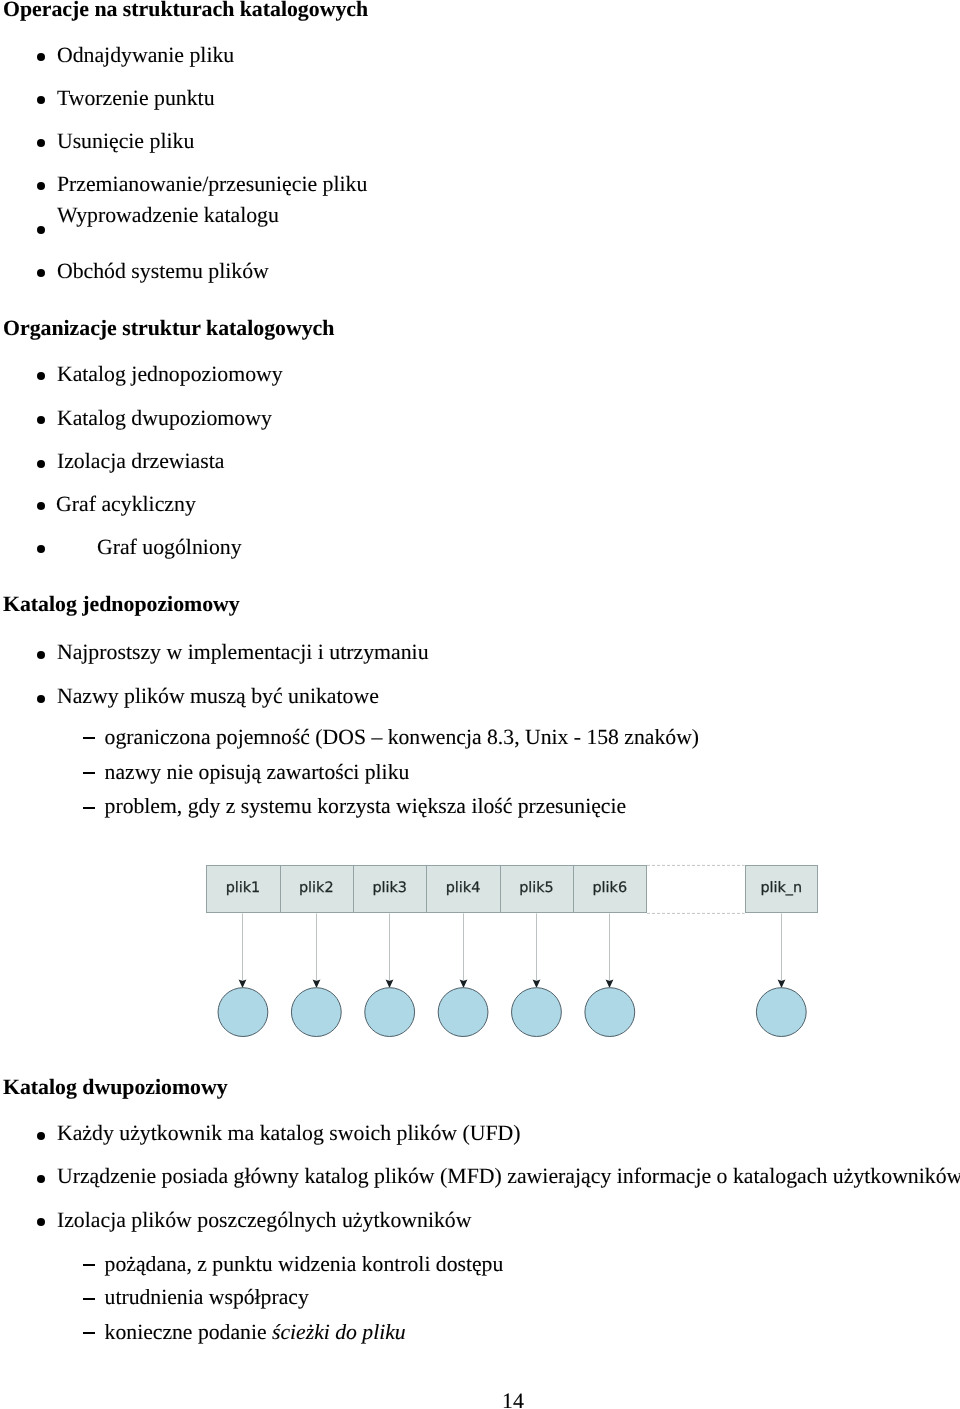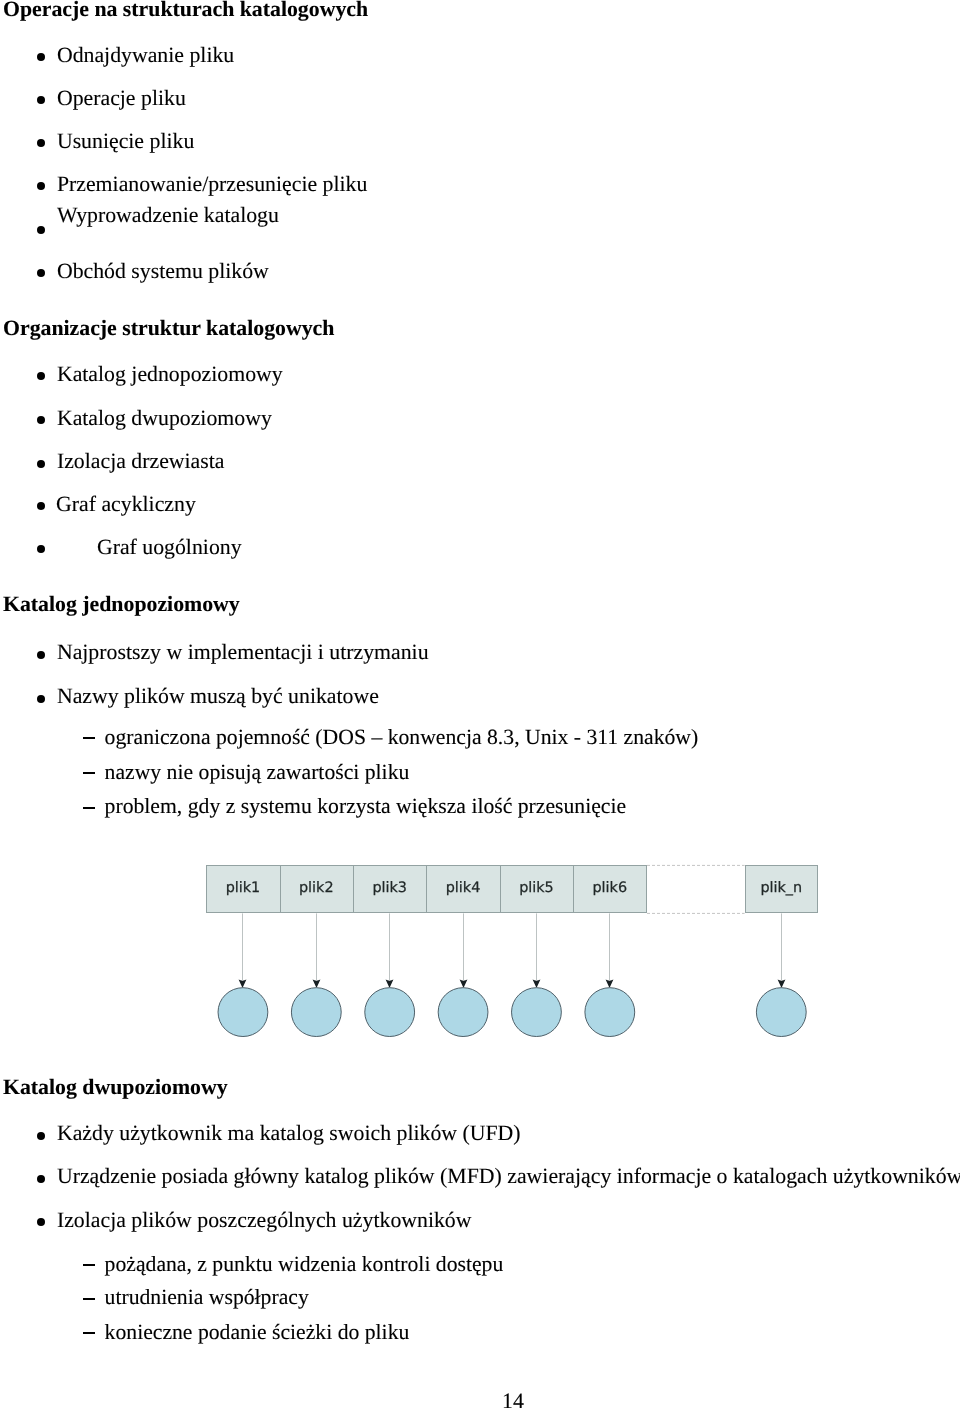--- a/index.html
+++ b/index.html
@@ -5,21 +5,21 @@
 <style>
   html,body{margin:0;padding:0;background:#ffffff;overflow:hidden;}
   body{width:960px;height:1409px;overflow:hidden;
        font-family:"Liberation Serif",serif;color:#000000;
        -webkit-font-smoothing:antialiased;text-rendering:geometricPrecision;}
   .page{position:relative;width:916px;height:1409px;background:#fff;}
 
   .ln{position:absolute;white-space:nowrap;line-height:1;font-size:21.8px;transform:translateZ(0);-webkit-text-stroke:0.12px #000;}
   .heading{font-weight:bold;}
   .sub{font-size:21.7px;}
-  .it{}
+  .it{font-style:italic;}
   .bullet{position:absolute;width:8px;height:8px;border-radius:50%;background:#000;}
   .dash{position:absolute;width:12px;height:2.2px;background:#000;}
   .pageno{position:absolute;line-height:1;font-size:21.8px;transform:translateZ(0);-webkit-text-stroke:0.12px #000;}
   svg.diagram{position:absolute;left:0;top:0;width:960px;height:1409px;overflow:visible;}
   .boxfill{fill:var(--box-fill,#d9e4e3);stroke:none;shape-rendering:crispEdges;}
   .boxline{fill:none;stroke:var(--box-stroke,#93a2a2);stroke-width:1;shape-rendering:crispEdges;}
   .gap-rule{fill:none;stroke:var(--gap-stroke,#c4c4c4);stroke-width:1;stroke-dasharray:3 2;}
   .conn{fill:none;stroke:var(--connector,#bdc3c3);stroke-width:1;}
   .arrow{fill:var(--arrow-fill,#171f22);stroke:none;}
   .node{fill:var(--circle-fill,#aed8e6);stroke:var(--circle-stroke,#4e5f68);stroke-width:1;}
@@ -29,21 +29,21 @@
 <body>
 
 <div class="page">
 
   <div class="ln heading" style="left:3px;top:-1.3px;">Operacje na strukturach katalogowych</div>
 
   <span class="bullet" style="left:36.6px;top:53.1px;"></span>
   <div class="ln" style="left:56.9px;top:44.5px;">Odnajdywanie pliku</div>
 
   <span class="bullet" style="left:36.6px;top:96.3px;"></span>
-  <div class="ln" style="left:56.9px;top:87.7px;">Operacje pliku</div>
+  <div class="ln" style="left:56.9px;top:87.7px;">Tworzenie punktu</div>
 
   <span class="bullet" style="left:36.6px;top:139.3px;"></span>
   <div class="ln" style="left:56.9px;top:130.7px;">Usunięcie pliku</div>
 
   <span class="bullet" style="left:36.6px;top:182.3px;"></span>
   <div class="ln" style="left:56.9px;top:173.7px;">Przemianowanie/przesunięcie pliku</div>
 
   <span class="bullet" style="left:36.6px;top:226.3px;"></span>
   <div class="ln" style="left:56.9px;top:205px;">Wyprowadzenie katalogu</div>
 
@@ -69,21 +69,21 @@
 
   <div class="ln heading" style="left:3px;top:593.5px;">Katalog jednopoziomowy</div>
 
   <span class="bullet" style="left:36.6px;top:650.9px;"></span>
   <div class="ln" style="left:56.9px;top:642.3px;">Najprostszy w implementacji i utrzymaniu</div>
 
   <span class="bullet" style="left:36.6px;top:694.6px;"></span>
   <div class="ln" style="left:56.9px;top:686.0px;">Nazwy plików muszą być unikatowe</div>
 
   <span class="dash" style="left:83.0px;top:737.3px;"></span>
-  <div class="ln sub" style="left:104.6px;top:727.2px;">ograniczona pojemność (DOS – konwencja 8.3, Unix - 311 znaków)</div>
+  <div class="ln sub" style="left:104.6px;top:727.2px;">ograniczona pojemność (DOS – konwencja 8.3, Unix - 158 znaków)</div>
 
   <span class="dash" style="left:83.0px;top:771.8px;"></span>
   <div class="ln sub" style="left:104.6px;top:761.6px;">nazwy nie opisują zawartości pliku</div>
 
   <span class="dash" style="left:83.0px;top:806.8px;"></span>
   <div class="ln sub" style="left:104.6px;top:796.0px;">problem, gdy z systemu korzysta większa ilość przesunięcie</div>
 
   <svg class="diagram" viewBox="0 0 960 1409">
       <path class="gap-rule" d="M647.00 865.4 H744.60"></path>
       <path class="gap-rule" d="M647.00 913.4 H744.60"></path>

